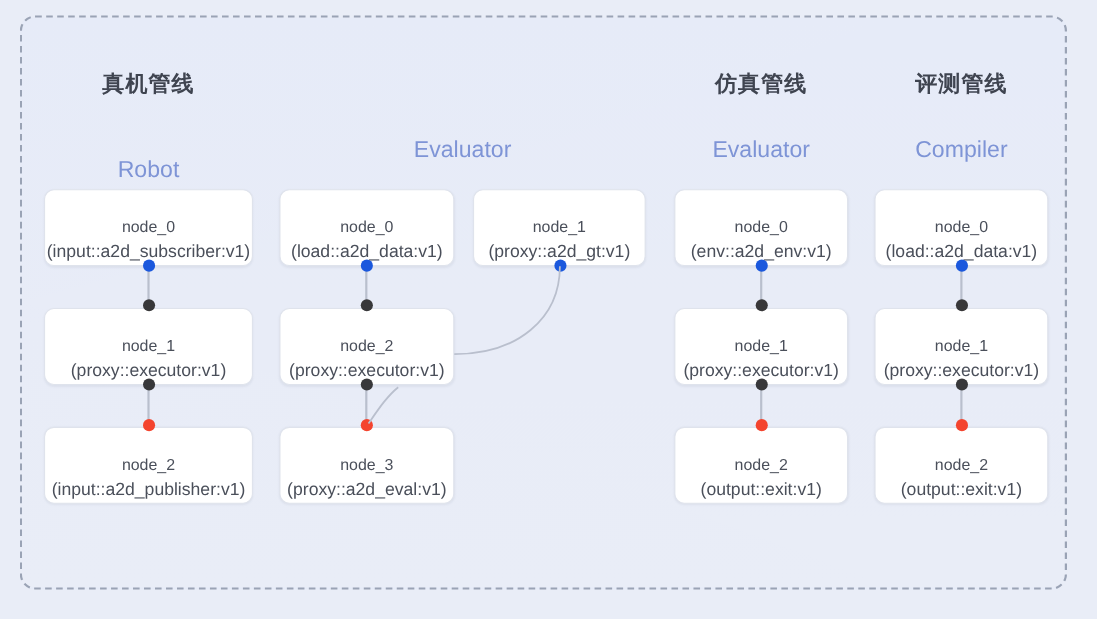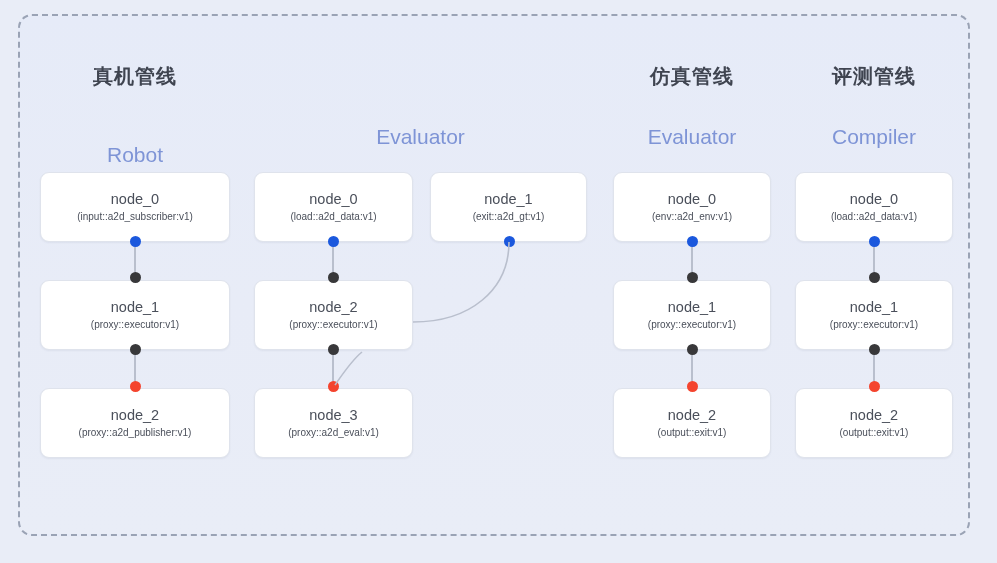--- a/index.html
+++ b/index.html
@@ -59,29 +59,29 @@
   .node-box {
     position: absolute;
     box-sizing: border-box;
     background: #ffffff;
     border: 1px solid #dfe3ec;
     border-radius: 9px;
     box-shadow: 0 1px 2px rgba(60, 70, 100, 0.07);
     display: flex;
     flex-direction: column;
     align-items: center;
-    justify-content: center;
+    justify-content: flex-end;
   }
   .node-id {
     font-size: 14.5px;
     color: #4a4f5a;
     line-height: 1.45;
   }
   .node-spec {
-    font-size: 10px;
+    font-size: 16px;
     color: #4a4f5a;
     line-height: 1.45;
     white-space: nowrap;
   }
 
   .edge-line {
     position: absolute;
     width: 2px;
     background: #b9bfcd;
   }
@@ -118,42 +118,42 @@
       <div class="node-spec">(input::a2d_subscriber:v1)</div>
     </div>
 
     <div class="node-box" style="left:0px; top:280px; width:190px; height:70px;">
       <div class="node-id">node_1</div>
       <div class="node-spec">(proxy::executor:v1)</div>
     </div>
 
     <div class="node-box" style="left:0px; top:388px; width:190px; height:70px;">
       <div class="node-id">node_2</div>
-      <div class="node-spec">(proxy::a2d_publisher:v1)</div>
+      <div class="node-spec">(input::a2d_publisher:v1)</div>
     </div>
 
     <div class="edge-line" style="left:94px; top:241px; height:40px;"></div>
     <div class="edge-line" style="left:94px; top:349px; height:40px;"></div>
     <div class="port port-blue" style="left:89.5px; top:236px;"></div>
     <div class="port port-dark" style="left:89.5px; top:272px;"></div>
     <div class="port port-dark" style="left:89.5px; top:344px;"></div>
     <div class="port port-red" style="left:89.5px; top:381px;"></div>
   </div>
 
   <div class="column" style="left:254px; top:0; width:333px; height:563px;">
     <div class="col-title-en" style="top:125px; width:333px;">Evaluator</div>
 
     <div class="node-box" style="left:0px; top:172px; width:159px; height:70px;">
       <div class="node-id">node_0</div>
       <div class="node-spec">(load::a2d_data:v1)</div>
     </div>
 
     <div class="node-box" style="left:176px; top:172px; width:157px; height:70px;">
       <div class="node-id">node_1</div>
-      <div class="node-spec">(exit::a2d_gt:v1)</div>
+      <div class="node-spec">(proxy::a2d_gt:v1)</div>
     </div>
 
     <div class="node-box" style="left:0px; top:280px; width:159px; height:70px;">
       <div class="node-id">node_2</div>
       <div class="node-spec">(proxy::executor:v1)</div>
     </div>
 
     <div class="node-box" style="left:0px; top:388px; width:159px; height:70px;">
       <div class="node-id">node_3</div>
       <div class="node-spec">(proxy::a2d_eval:v1)</div>

